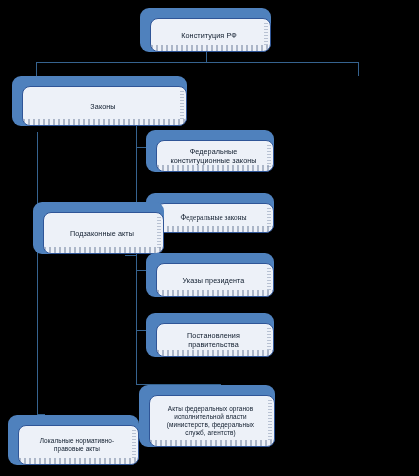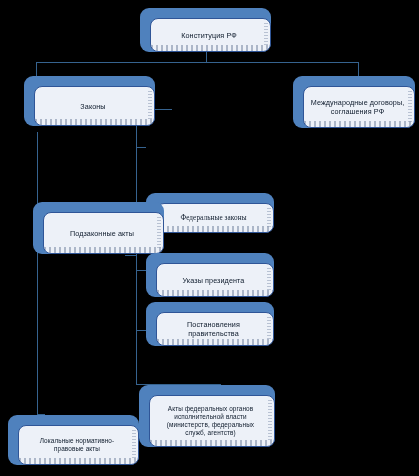--- a/index.html
+++ b/index.html
@@ -87,35 +87,35 @@
 
   <div class="conn h" style="left:125px;top:255px;width:12px;"></div>
 
   <div class="node" style="left:140px;top:8px;width:131px;height:44px;">
     <div class="plate"></div>
     <div class="face">
       <span class="label">Конституция РФ</span>
     </div>
   </div>
 
-  <div class="node" style="left:24px;top:76px;width:131px;height:50px;">
+  <div class="node" style="left:12px;top:76px;width:131px;height:50px;padding-left:44px;">
     <div class="plate"></div>
     <div class="face">
       <span class="label">Законы</span>
     </div>
   </div>
 
-  <div class="node" style="left:293px;top:76px;width:122px;height:52px;">
+
+  <div class="node" style="left:146px;top:130px;width:128px;height:42px;">
     <div class="plate"></div>
     <div class="face">
-      <span class="label">Международные договоры,
-соглашения РФ</span>
+      <span class="label">Федеральные
+конституционные законы</span>
     </div>
   </div>
-
 
   <div class="node" style="left:146px;top:193px;width:128px;height:40px;font-family:Liberation Serif, serif;">
     <div class="plate"></div>
     <div class="face">
       <span class="label">Федеральные законы</span>
     </div>
   </div>
 
   <div class="node" style="left:8px;top:202px;width:131px;height:52px;margin-left:25px;">
     <div class="plate"></div>
@@ -124,21 +124,21 @@
     </div>
   </div>
 
   <div class="node" style="left:146px;top:253px;width:128px;height:44px;">
     <div class="plate"></div>
     <div class="face">
       <span class="label">Указы президента</span>
     </div>
   </div>
 
-  <div class="node" style="left:146px;top:302px;width:128px;height:44px;">
+  <div class="node" style="left:146px;top:313px;width:128px;height:44px;">
     <div class="plate"></div>
     <div class="face">
       <span class="label">Постановления
 правительства</span>
     </div>
   </div>
 
   <div class="node" style="left:139px;top:385px;width:136px;height:62px;">
     <div class="plate"></div>
     <div class="face">

